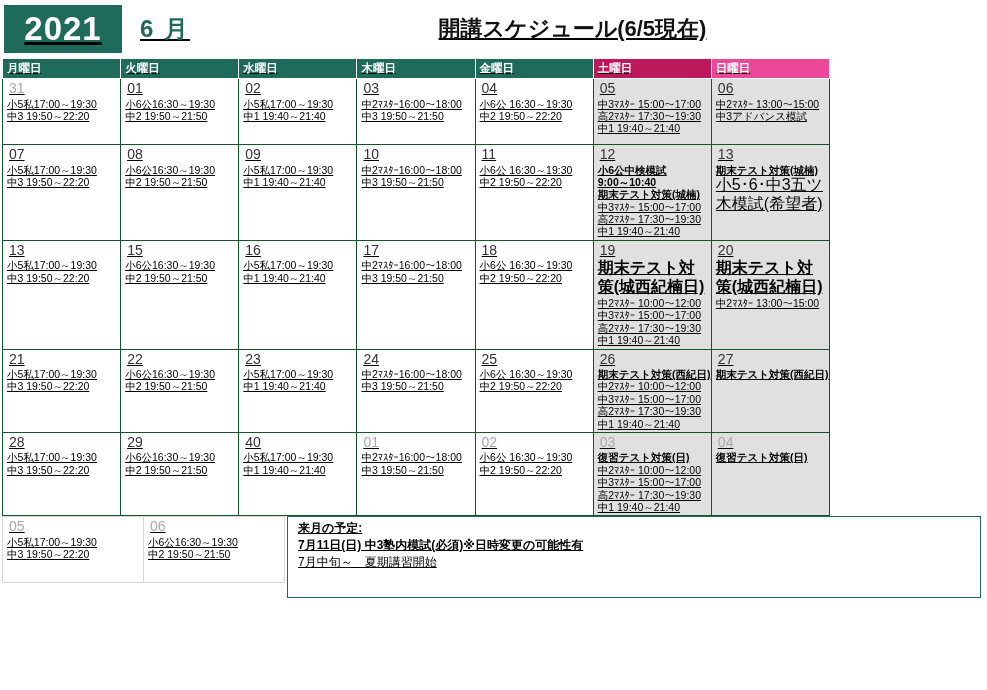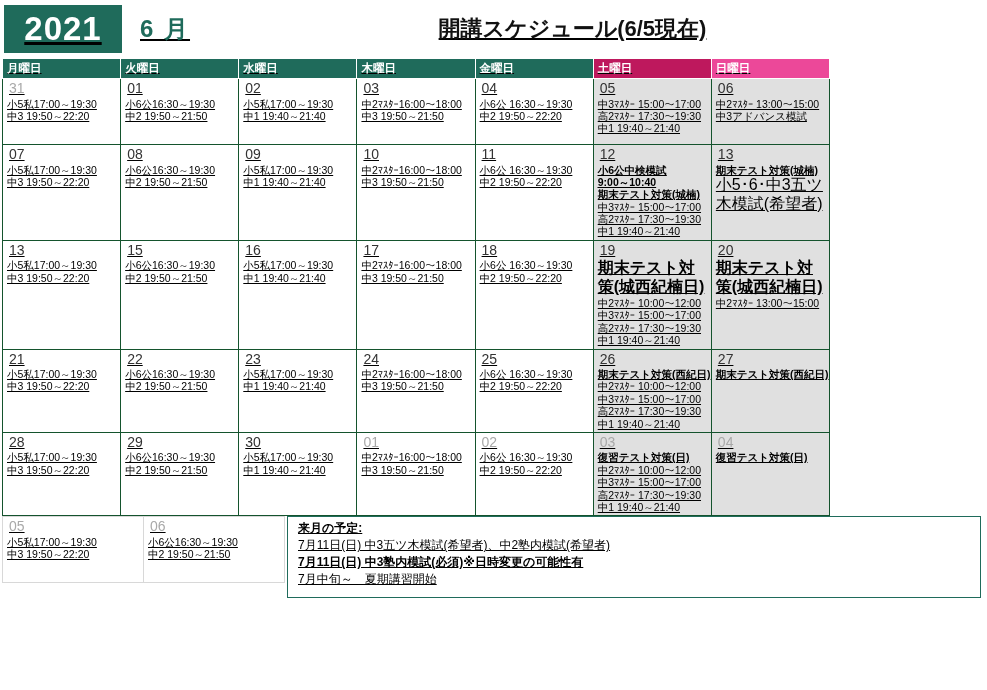--- a/index.html
+++ b/index.html
@@ -262,21 +262,21 @@
             <span class="daynum">28</span>
             <span class="ev">小5私17:00～19:30</span>
             <span class="ev">中3 19:50～22:20</span>
           </td>
           <td>
             <span class="daynum">29</span>
             <span class="ev">小6公16:30～19:30</span>
             <span class="ev">中2 19:50～21:50</span>
           </td>
           <td>
-            <span class="daynum">30</span>
+            <span class="daynum">40</span>
             <span class="ev">小5私17:00～19:30</span>
             <span class="ev">中1 19:40～21:40</span>
           </td>
           <td>
             <span class="daynum muted">01</span>
             <span class="ev">中2ﾏｽﾀｰ16:00～18:00</span>
             <span class="ev">中3 19:50～21:50</span>
           </td>
           <td>
             <span class="daynum muted">02</span>
@@ -312,20 +312,19 @@
               <span class="daynum muted">06</span>
               <span class="ev">小6公16:30～19:30</span>
               <span class="ev">中2 19:50～21:50</span>
             </td>
           </tr>
     </tbody>
       </table>
     <div class="notes">
       <div class="nt hd">来月の予定:</div>
       <div id="notes-lines">
-          <div class="nt">7月11日(日) 中3五ツ木模試(希望者)、中2塾内模試(希望者)</div>
           <div class="nt b">7月11日(日) 中3塾内模試(必須)※日時変更の可能性有</div>
           <div class="nt">7月中旬～　夏期講習開始</div>
         </div>
     </div>
   </div>
 
 </div>
 
 </body></html>

